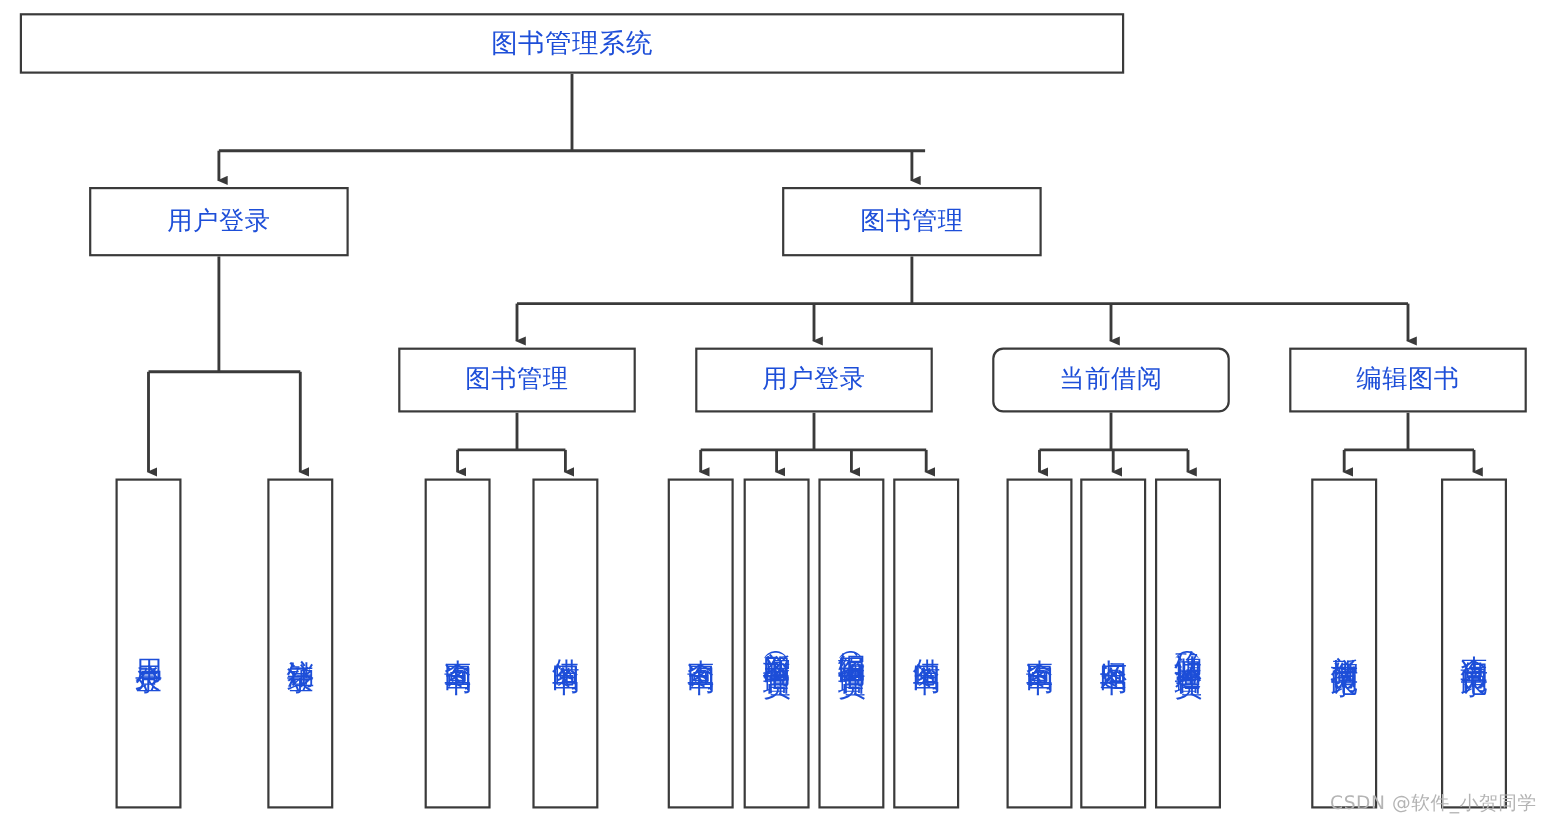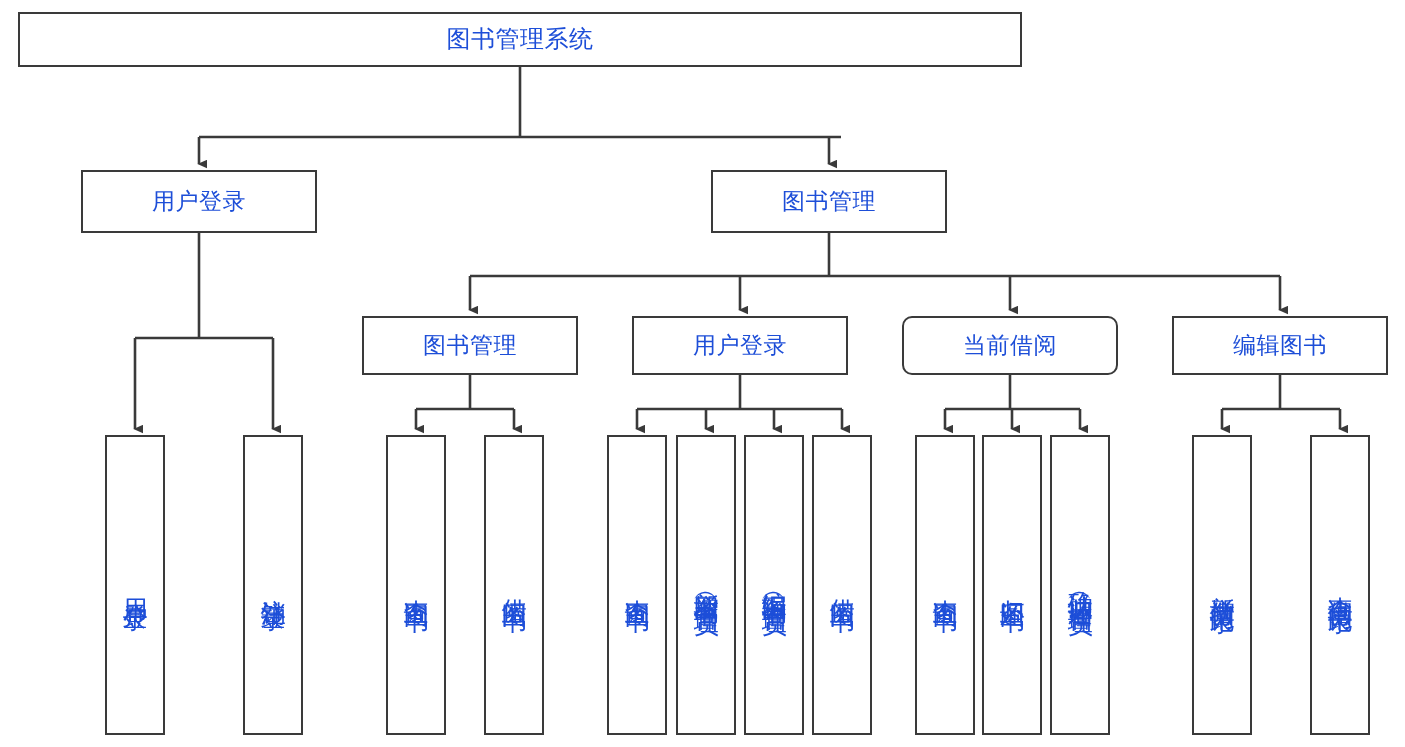--- a/index.html
+++ b/index.html
@@ -192,14 +192,15 @@
     <span class="node-label">确认归还（管理员）</span>
   </div>
 
   <div class="node v" style="left:1192px;top:435px;width:60px;height:300px;">
     <span class="node-label">新增借阅记录</span>
   </div>
   <div class="node v" style="left:1310px;top:435px;width:60px;height:300px;">
     <span class="node-label">查询借阅记录</span>
   </div>
 
+  <div class="watermark">CSDN @软件_小贺同学</div>
 
 </div>
 
 </body></html>

